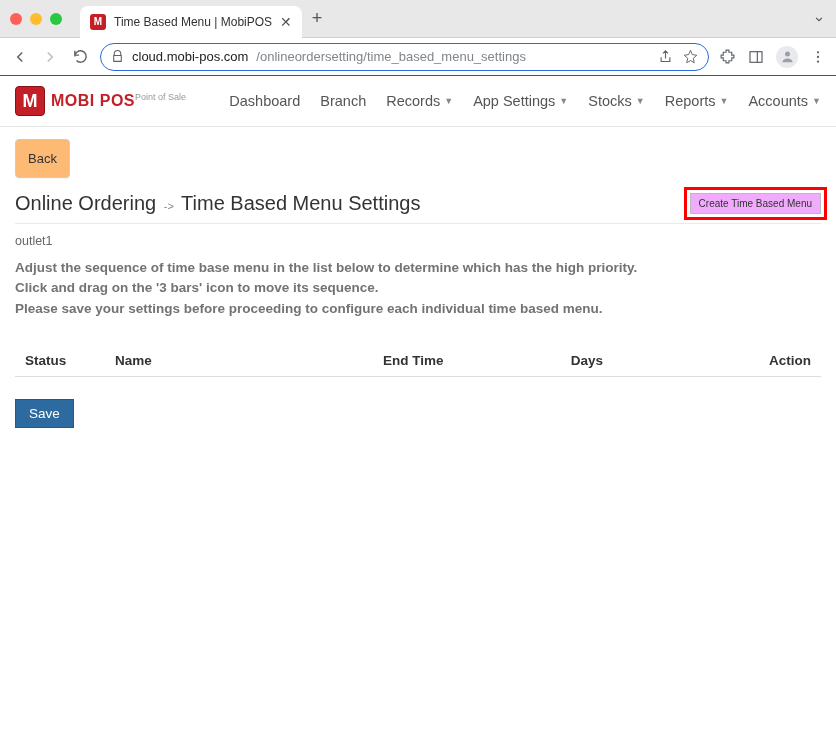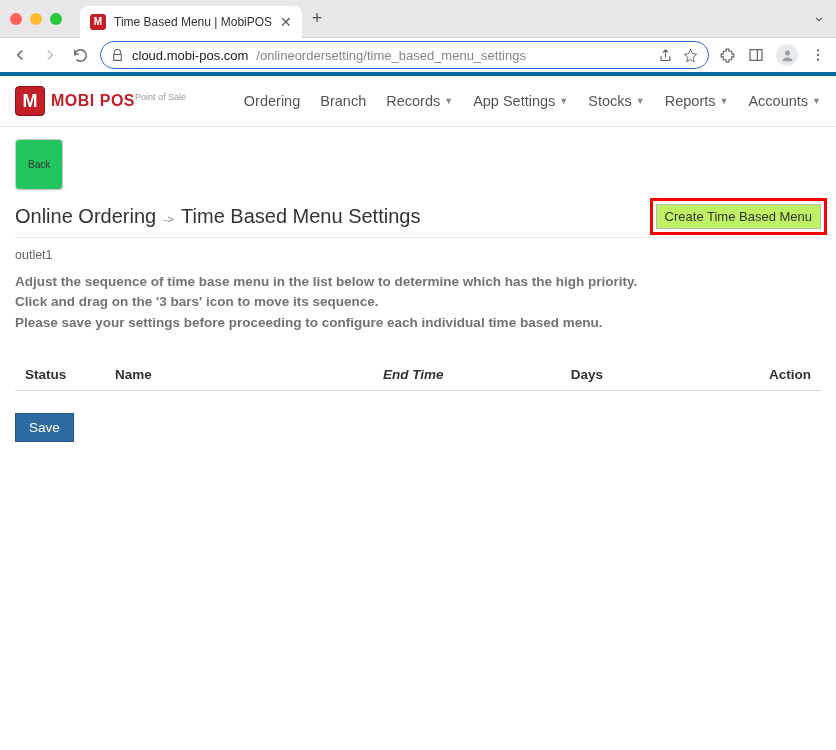--- a/index.html
+++ b/index.html
@@ -11,21 +11,21 @@
 .dot { width: 12px; height: 12px; border-radius: 50%; }
 .dot.red { background: #ff5f57; }
 .dot.yellow { background: #febc2e; }
 .dot.green { background: #28c840; }
 .tab { background: #fff; border-radius: 8px 8px 0 0; padding: 6px 10px; display: flex; align-items: center; gap: 8px; font-size: 12px; color: #333; min-width: 190px; height: 32px; margin-top: 6px; }
 .tab-favicon { width: 16px; height: 16px; background: #c41e27; border-radius: 3px; display: flex; align-items: center; justify-content: center; color: #fff; font-size: 10px; font-weight: bold; }
 .tab-close { margin-left: auto; color: #555; font-size: 14px; cursor: pointer; }
 .new-tab { margin-left: 10px; color: #555; font-size: 18px; cursor: pointer; }
 .chevdown { margin-left: auto; color: #555; cursor: pointer; }
 
-.toolbar { height: 38px; display: flex; align-items: center; padding: 0 10px; gap: 10px; border-bottom: 4px solid #0369a1; background: #fff; }
+.toolbar { height: 38px; display: flex; align-items: center; padding: 0 10px; gap: 10px; border-bottom: 1px solid #0369a1; background: #fff; }
 .nav-icon { color: #5f6368; cursor: pointer; display: flex; align-items: center; justify-content: center; width: 20px; }
 .nav-icon.disabled { color: #bdbdbd; }
 .urlbar { flex: 1; border: 1.5px solid #2a6cd6; border-radius: 16px; height: 28px; display: flex; align-items: center; padding: 0 10px; font-size: 13px; gap: 8px; }
 .lock { color: #5f6368; }
 .url-domain { color: #202124; }
 .url-path { color: #80868b; }
 .url-right { margin-left: auto; display: flex; gap: 10px; color: #5f6368; }
 .right-icons { display: flex; gap: 12px; align-items: center; color: #5f6368; }
 .profile-icon { width: 22px; height: 22px; background: #e8eaed; border-radius: 50%; display:flex;align-items:center;justify-content:center; }
 
@@ -35,33 +35,33 @@
 .logo-badge { width: 30px; height: 30px; background: #c41e27; border-radius: 4px; display:flex; align-items:center; justify-content:center; color:#fff; font-weight:bold; font-size:18px; border: 1px solid #8a0f17;}
 .logo-text { display:flex; line-height:1; }
 .logo-main { color:#c41e27; font-weight:bold; font-size:16px; letter-spacing: 0.5px; }
 .logo-sub { color:#999; font-size:9px; }
 .main-nav { margin-left: auto; display:flex; gap: 20px; font-size: 14.5px; color: #555; }
 .nav-item { cursor: pointer; display:flex; align-items:center; gap:4px; }
 .caret { font-size: 9px; color: #888; }
 
 
 .content { padding: 12px 15px; }
-.back-btn { background: #22c55e; border: 1px solid #ccc; border-radius: 4px; padding: 19px 12px; font-size: 10px; color: #333; cursor: pointer; box-shadow: 0 1px 0 rgba(0,0,0,0.04); }
+.back-btn { background: #fdba74; border: 1px solid #ccc; border-radius: 4px; padding: 11px 12px; font-size: 13px; color: #333; cursor: pointer; box-shadow: 0 1px 0 rgba(0,0,0,0.04); }
 .title-row { display:flex; align-items:center; margin-top: 14px; padding-bottom: 8px; border-bottom: 1px solid #eaeaea; }
 .title-text { font-size: 20px; font-weight: 400; color: #333; }
 .title-text .arrow { font-size: 11px; color: #888; margin: 0 2px; }
-.create-btn { margin-left:auto; background:#bef264; border: 1px solid #bbb; padding: 4px 8px; font-size: 13px; color:#333; cursor:pointer; outline: 3px solid #ff0000; outline-offset: 3px; }
+.create-btn { margin-left:auto; background:#f0abfc; border: 1px solid #bbb; padding: 4px 8px; font-size: 10px; color:#333; cursor:pointer; outline: 3px solid #ff0000; outline-offset: 3px; }
 .outlet { font-size: 12.5px; color: #666; margin-top: 10px; }
 .instr { font-size: 13.5px; color: #737373; line-height: 1.5; margin-top: 10px; font-weight: bold; }
 
 .table-head { display:flex; margin-top: 26px; padding: 8px 10px; border-bottom: 1px solid #ddd; font-size: 13.5px; font-weight:600; color:#333; }
 .col-status { width: 90px; }
 .col-name { width: 268px; }
 .col-start { width: 190px; }
-.col-end { width: 140px; font-style: italic; }
+.col-end { width: 140px; }
 .col-days { width: 80px; text-align: right; }
 .col-action { flex:1; text-align: right; }
 
 .save-btn { margin-top: 22px; background:#2d6aa0; color:#fff; border:1px solid #245a8a; border-radius:0; padding: 6px 13px; font-size: 13.5px; cursor:pointer; }
 
 svg { display:block; }
 </style>
 </head>
 <body>
 
@@ -152,21 +152,21 @@
 <div class="app-header">
   <div class="logo">
     <div class="logo-badge">M</div>
     <div class="logo-text">
       <span class="logo-main">MOBI POS</span>
       <span class="logo-sub">Point of Sale</span>
     </div>
   </div>
   <div class="main-nav">
     <div class="nav-item">
-        <span>Ordering</span>
+        <span>Dashboard</span>
       </div>
     <div class="nav-item">
         <span>Branch</span>
       </div>
     <div class="nav-item">
         <span>Records</span>
         <span class="caret">▼</span>
       </div>
     <div class="nav-item">
         <span>App Settings</span>

